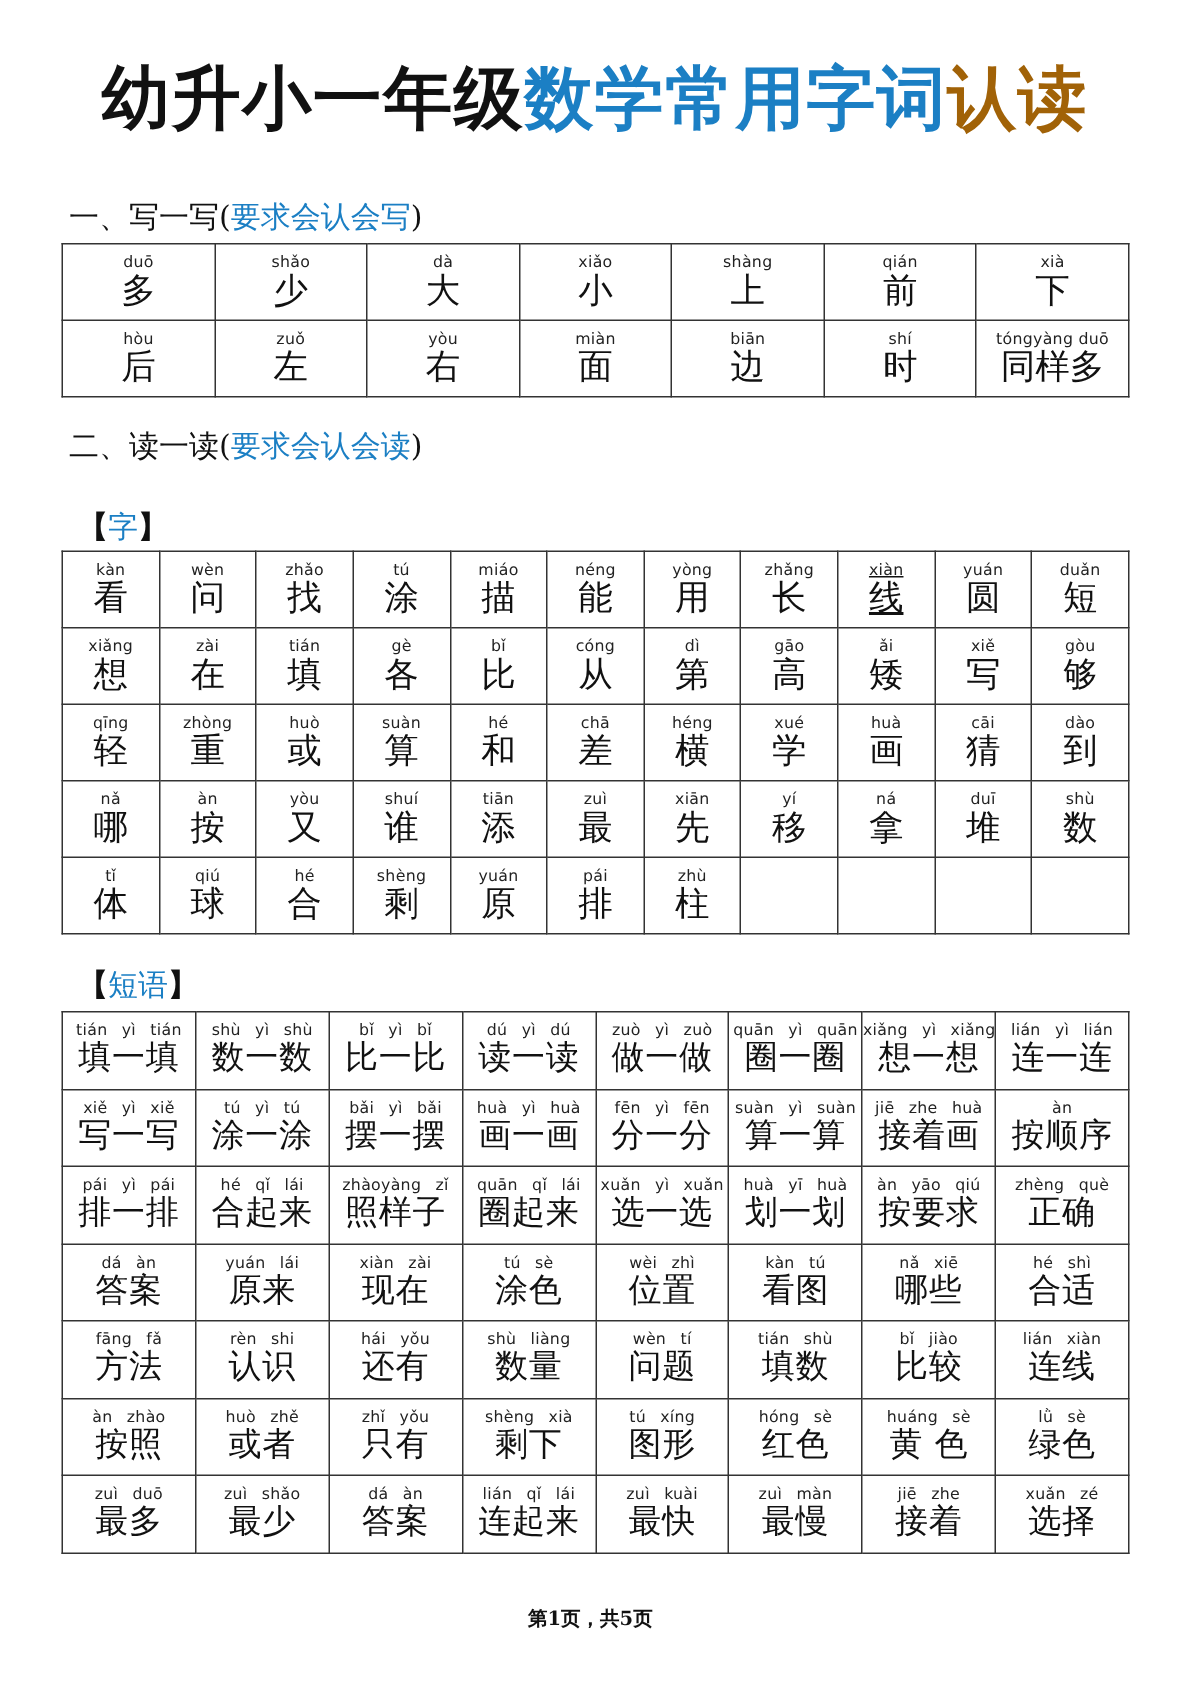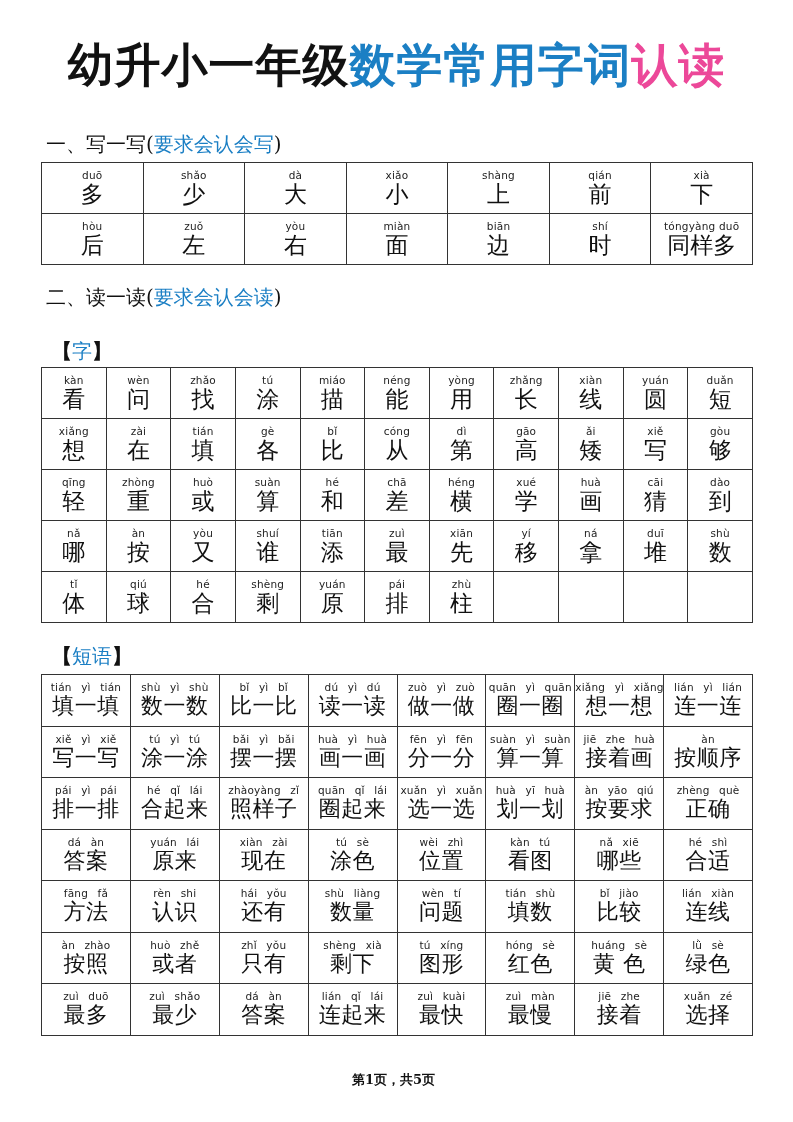--- a/index.html
+++ b/index.html
@@ -6,21 +6,21 @@
   html, body { width: 793px; height: 1122px; background: #ffffff; overflow: hidden; }
   body { position: relative; font-family: "DejaVu Sans", sans-serif; color: #111; }
 
   .title {
     position: absolute; left: 0; top: 30px; width: 793px;
     text-align: center; font-family: "DejaVu Serif", serif;
     font-size: 46px; font-weight: bold; letter-spacing: 1px; line-height: 70px;
   }
   .title .t-black { color: #111; }
   .title .t-blue { color: #1b7fc4; }
-  .title .t-red { color: #ec4899; }
+  .title .t-red { color: #a16207; }
 
   .section-heading {
     position: absolute; left: 46px;
     font-family: "DejaVu Serif", serif; font-weight: normal; font-size: 20px; line-height: 28px; color: #111;
   }
   .section-heading .hl { color: #1b7fc4; }
 
   .sub-heading {
     position: absolute; left: 52px;
     font-family: "DejaVu Serif", serif; font-weight: bold; font-size: 20px; line-height: 28px; color: #111;
@@ -171,21 +171,21 @@
           <span class="hz">能</span>
         </td>
         <td style="width: 9.09091%;">
           <span class="py">yòng</span>
           <span class="hz">用</span>
         </td>
         <td style="width: 9.09091%;">
           <span class="py">zhǎng</span>
           <span class="hz">长</span>
         </td>
-        <td style="width: 9.09091%;">
+        <td style="width: 9.09091%; text-decoration: underline;">
           <span class="py">xiàn</span>
           <span class="hz">线</span>
         </td>
         <td style="width: 9.09091%;">
           <span class="py">yuán</span>
           <span class="hz">圆</span>
         </td>
         <td style="width: 9.09091%;">
           <span class="py">duǎn</span>
           <span class="hz">短</span>

